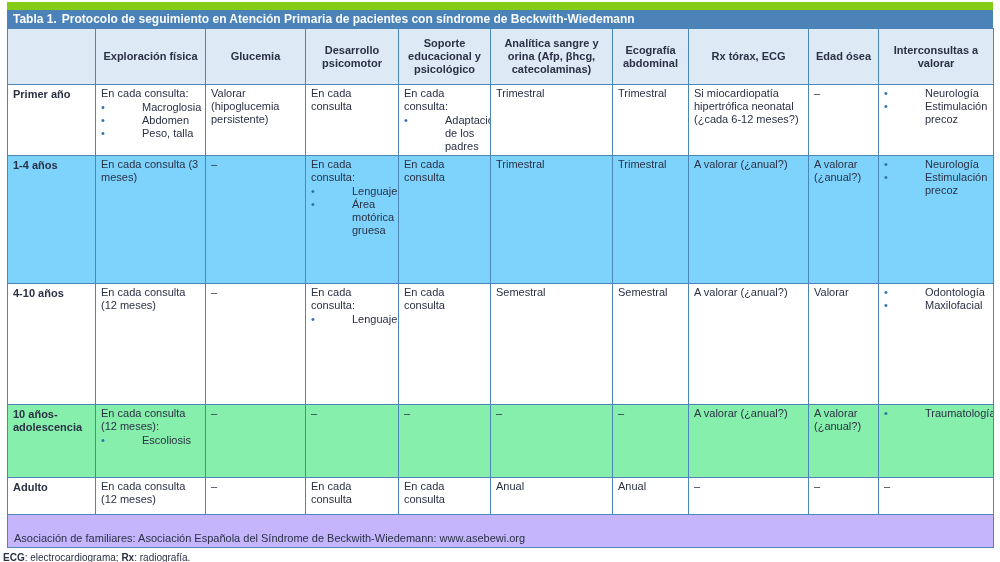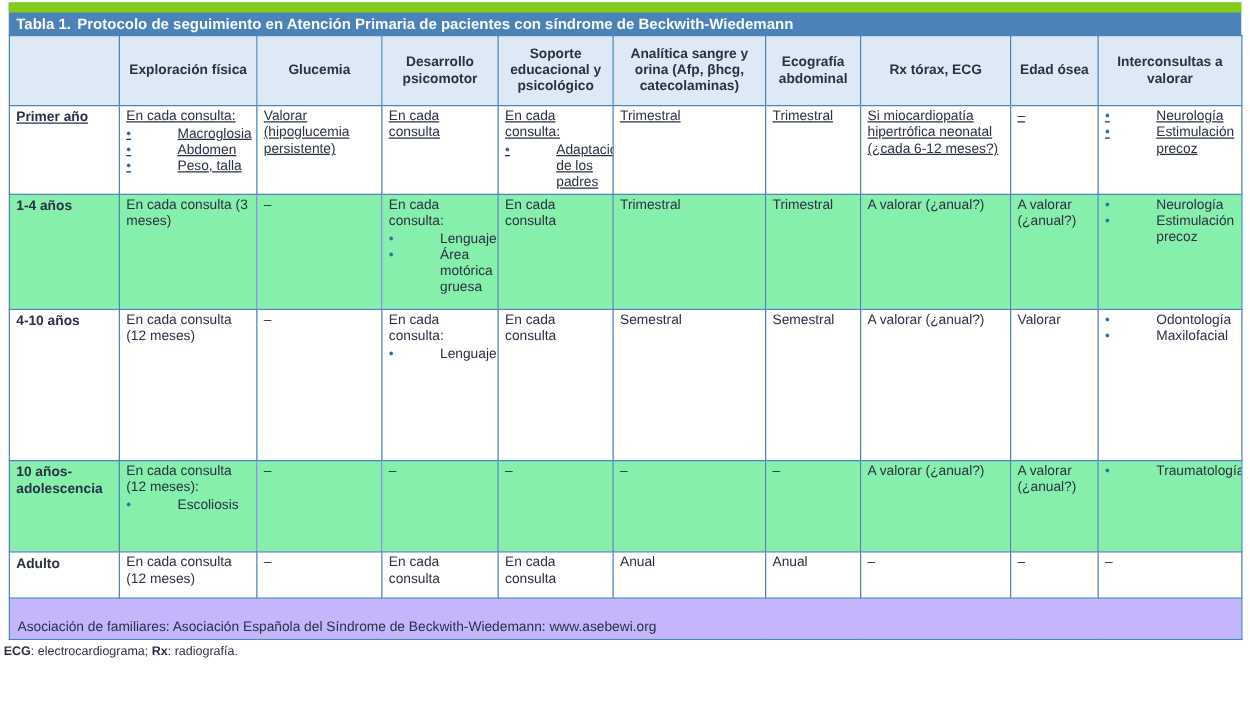--- a/index.html
+++ b/index.html
@@ -48,22 +48,22 @@
   }
   thead th{
     background:#dde9f4;
     font-weight:bold;
     text-align:center;
     vertical-align:middle;
     padding:2px 3px;
   }
   thead tr{height:56px;}
 
-  tr.r0{height:54px;text-decoration:underline;}
-  tr.r1{height:92px;background:#86efac;}
+  tr.r0{height:54px;}
+  tr.r1{height:128px;background:#7dd3fc;}
   tr.r2{height:121px;}
   tr.r3{height:73px;background:#86efac;}
   tr.r4{height:37px;}
 
   th.rowlabel{font-weight:bold;padding-top:3px;}
 
   .celltext{margin-bottom:1px;}
   .bullet{display:flex;}
   .dot{width:9px;flex:0 0 9px;color:#2f6fad;}
   .btxt{flex:1;margin-left:32px;}

